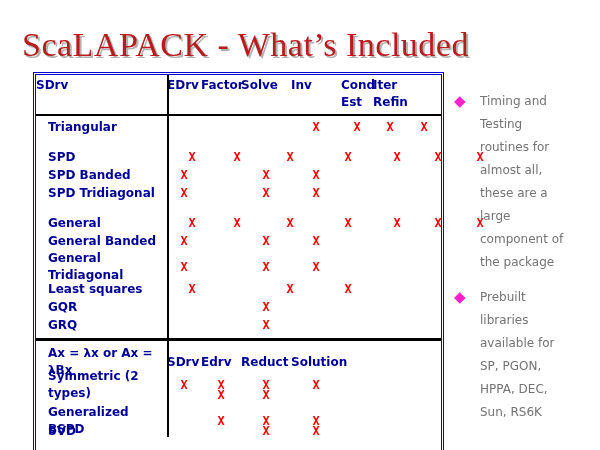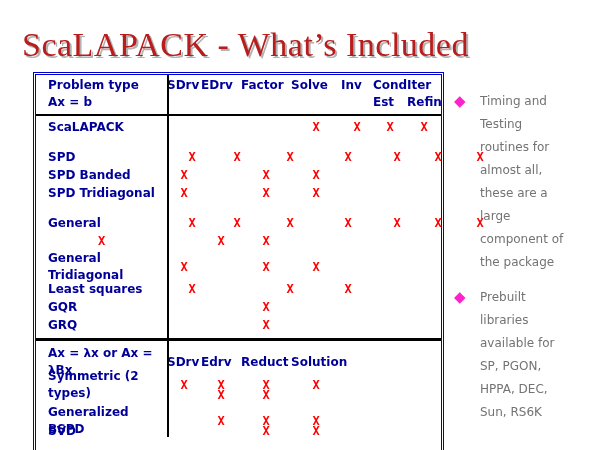--- a/index.html
+++ b/index.html
@@ -68,38 +68,36 @@
 </style>
 </head>
 <body>
 
 <div class="slide-title">ScaLAPACK - What’s Included</div>
 
 <div class="ptable">
   <div class="vdivider"></div>
 
   <div class="thead">
-    <div class="cell rlabel">Problem type
-Ax = b</div>
     <div class="cell chead">SDrv</div>
     <div class="cell chead">EDrv</div>
     <div class="cell chead">Factor</div>
     <div class="cell chead">Solve</div>
     <div class="cell chead">Inv</div>
     <div class="cell chead">Cond
 Est</div>
     <div class="cell chead">Iter
 Refin</div>
   </div>
 
   <div class="hline"></div>
 
   <div id="sec1">
       <div class="trow">
-        <div class="cell rlabel">ScaLAPACK</div>
+        <div class="cell rlabel">Triangular</div>
         <div class="cell xcell"></div>
         <div class="cell xcell"></div>
         <div class="cell xcell"></div>
         <div class="cell xcell">X</div>
         <div class="cell xcell">X</div>
         <div class="cell xcell">X</div>
         <div class="cell xcell">X</div>
       </div>
       <div class="trow gap">
         <div class="cell rlabel">SPD</div>
@@ -135,20 +133,21 @@
         <div class="cell rlabel">General</div>
         <div class="cell xcell">X</div>
         <div class="cell xcell">X</div>
         <div class="cell xcell">X</div>
         <div class="cell xcell">X</div>
         <div class="cell xcell">X</div>
         <div class="cell xcell">X</div>
         <div class="cell xcell">X</div>
       </div>
       <div class="trow">
+        <div class="cell rlabel">General Banded</div>
         <div class="cell xcell">X</div>
         <div class="cell xcell"></div>
         <div class="cell xcell">X</div>
         <div class="cell xcell">X</div>
         <div class="cell xcell"></div>
         <div class="cell xcell"></div>
         <div class="cell xcell"></div>
       </div>
       <div class="trow">
         <div class="cell rlabel">General Tridiagonal</div>

